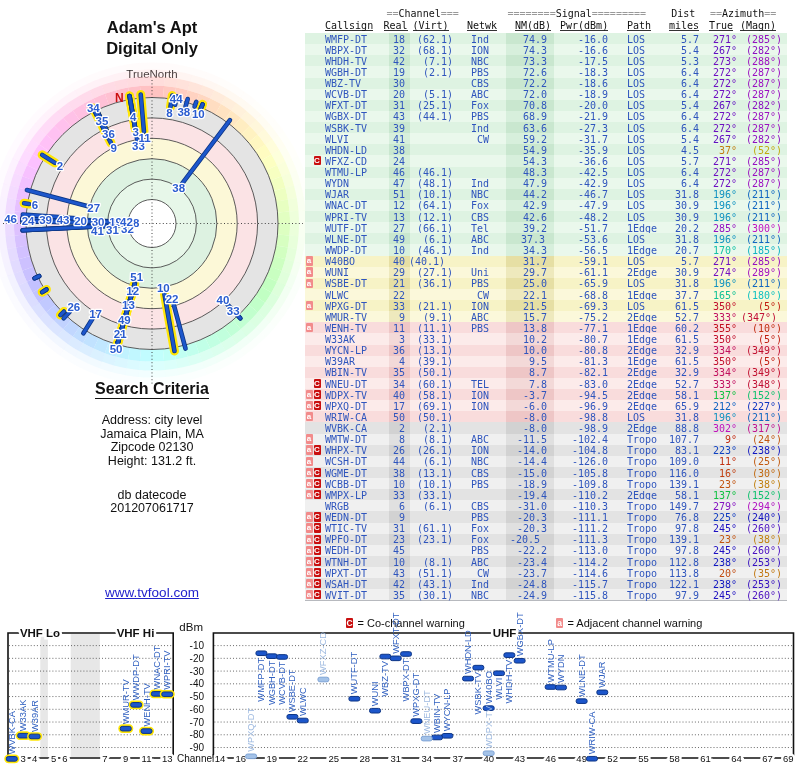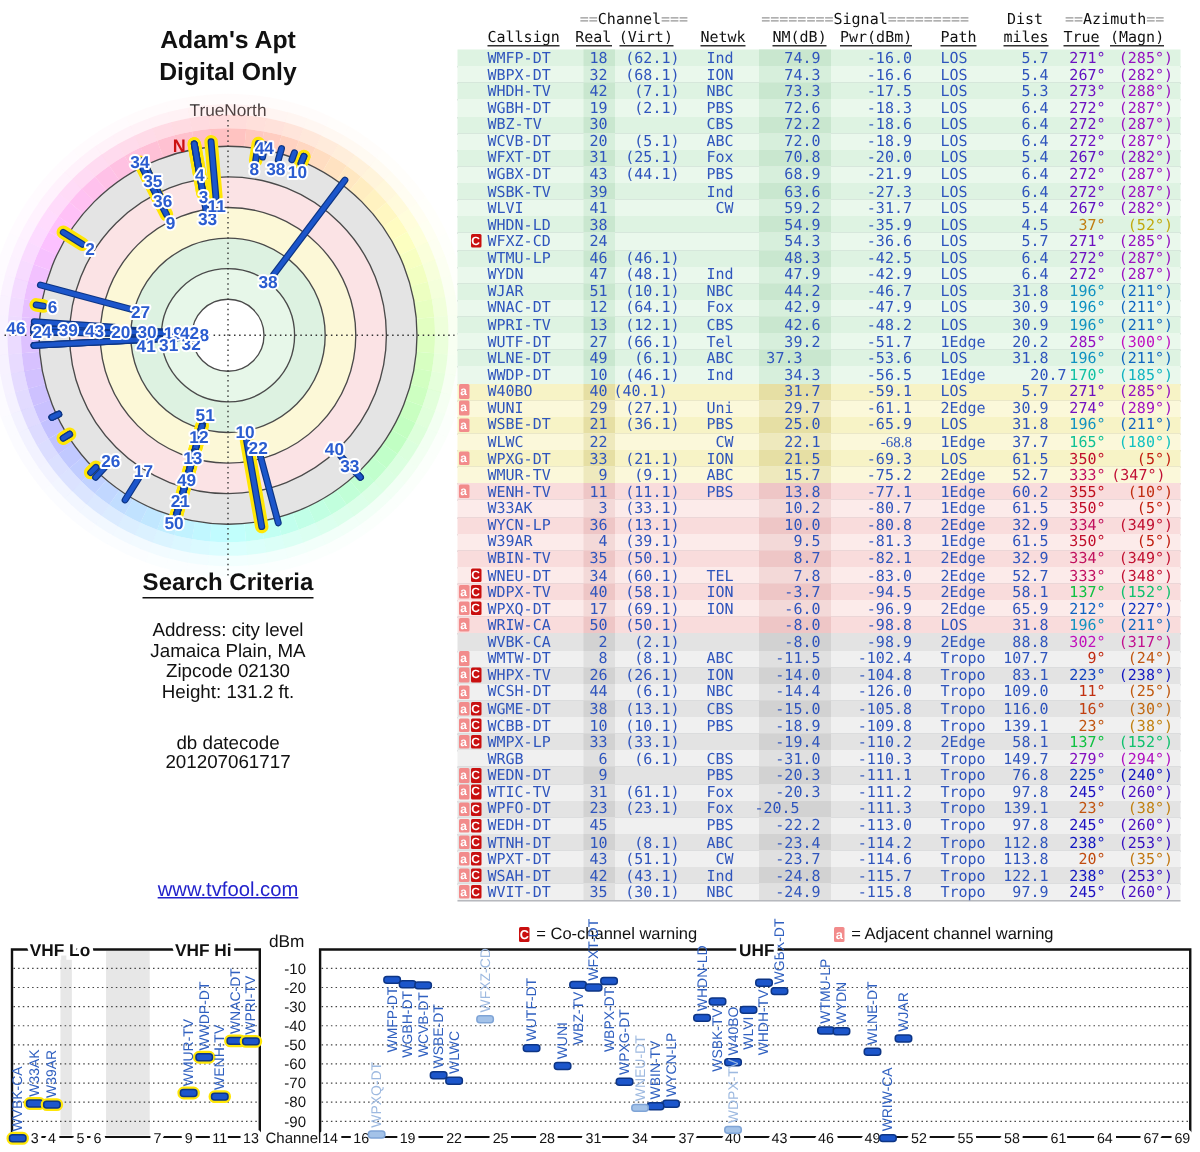--- a/index.html
+++ b/index.html
@@ -769,38 +769,38 @@
         <span class="cell" style="left: 390px; width: 42px; text-align: right; color: rgb(149, 16, 193);">285°</span>
         <span class="cell" style="left: 429px; width: 48px; text-align: right; color: rgb(193, 16, 193);">(300°)</span>
       </div>
       <div class="rowline" style="top: 233.286px; background: rgb(222, 243, 226); border-bottom: 1px solid rgba(125, 130, 140, 0.5);">
         <span class="band" style="left: 84px; width: 20.5px; background: rgb(201, 231, 207);"></span>
         <span class="band" style="left: 201px; width: 48px; background: rgb(201, 231, 207);"></span>
         <span class="cell" style="left: 20px;">WLNE-DT</span>
         <span class="cell" style="left: 64px; width: 36px; text-align: right;">49</span>
         <span class="cell" style="left: 104px; width: 44px; text-align: right;">(6.1)</span>
         <span class="cell" style="left: 144px; width: 40px; text-align: right;">ABC</span>
-        <span class="cell" style="left: 186px; width: 44px; text-align: right;">37.3</span>
+        <span class="cell" style="left: 196px; width: 44px; text-align: right;">37.3</span>
         <span class="cell" style="left: 259px; width: 44px; text-align: right;">-53.6</span>
         <span class="cell" style="left: 322px;">LOS</span>
         <span class="cell" style="left: 350px; width: 44px; text-align: right;">31.8</span>
         <span class="cell" style="left: 390px; width: 42px; text-align: right; color: rgb(16, 146, 193);">196°</span>
         <span class="cell" style="left: 429px; width: 48px; text-align: right; color: rgb(16, 102, 193);">(211°)</span>
       </div>
       <div class="rowline" style="top: 244.413px; background: rgb(234, 248, 236); border-bottom: 1px solid rgba(125, 130, 140, 0.5);">
         <span class="band" style="left: 84px; width: 20.5px; background: rgb(215, 239, 220);"></span>
         <span class="band" style="left: 201px; width: 48px; background: rgb(215, 239, 220);"></span>
         <span class="cell" style="left: 20px;">WWDP-DT</span>
         <span class="cell" style="left: 64px; width: 36px; text-align: right;">10</span>
         <span class="cell" style="left: 104px; width: 44px; text-align: right;">(46.1)</span>
         <span class="cell" style="left: 144px; width: 40px; text-align: right;">Ind</span>
         <span class="cell" style="left: 198px; width: 44px; text-align: right;">34.3</span>
         <span class="cell" style="left: 259px; width: 44px; text-align: right;">-56.5</span>
         <span class="cell" style="left: 322px;">1Edge</span>
-        <span class="cell" style="left: 362px; width: 44px; text-align: right;">20.7</span>
+        <span class="cell" style="left: 350px; width: 44px; text-align: right;">20.7</span>
         <span class="cell" style="left: 390px; width: 42px; text-align: right; color: rgb(16, 193, 164);">170°</span>
         <span class="cell" style="left: 429px; width: 48px; text-align: right; color: rgb(16, 179, 193);">(185°)</span>
       </div>
       <div class="rowline" style="top: 255.54px; background: rgb(247, 243, 198); border-bottom: 1px solid rgba(125, 130, 140, 0.5);">
         <span class="band" style="left: 84px; width: 20.5px; background: rgb(230, 223, 164);"></span>
         <span class="band" style="left: 201px; width: 48px; background: rgb(230, 223, 164);"></span>
         <span class="mk" style="left: 0.5px; background: rgb(242, 139, 139);">a</span>
         <span class="cell" style="left: 20px;">W40BO</span>
         <span class="cell" style="left: 64px; width: 36px; text-align: right;">40</span>
         <span class="cell" style="left: 104px; width: 44px; text-align: left;">(40.1)</span>
@@ -841,21 +841,21 @@
         <span class="cell" style="left: 390px; width: 42px; text-align: right; color: rgb(16, 146, 193);">196°</span>
         <span class="cell" style="left: 429px; width: 48px; text-align: right; color: rgb(16, 102, 193);">(211°)</span>
       </div>
       <div class="rowline" style="top: 288.921px; background: rgb(251, 248, 218); border-bottom: 1px solid rgba(125, 130, 140, 0.5);">
         <span class="band" style="left: 84px; width: 20.5px; background: rgb(238, 233, 189);"></span>
         <span class="band" style="left: 201px; width: 48px; background: rgb(238, 233, 189);"></span>
         <span class="cell" style="left: 20px;">WLWC</span>
         <span class="cell" style="left: 64px; width: 36px; text-align: right;">22</span>
         <span class="cell" style="left: 144px; width: 40px; text-align: right;">CW</span>
         <span class="cell" style="left: 198px; width: 44px; text-align: right;">22.1</span>
-        <span class="cell" style="left: 259px; width: 44px; text-align: right; font-family: Liberation Serif, serif;">-68.8</span>
+        <span class="cell" style="left: 259px; width: 44px; text-align: right;">-68.8</span>
         <span class="cell" style="left: 322px;">1Edge</span>
         <span class="cell" style="left: 350px; width: 44px; text-align: right;">37.7</span>
         <span class="cell" style="left: 390px; width: 42px; text-align: right; color: rgb(16, 193, 149);">165°</span>
         <span class="cell" style="left: 429px; width: 48px; text-align: right; color: rgb(16, 193, 193);">(180°)</span>
       </div>
       <div class="rowline" style="top: 300.048px; background: rgb(247, 243, 198); border-bottom: 1px solid rgba(125, 130, 140, 0.5);">
         <span class="band" style="left: 84px; width: 20.5px; background: rgb(230, 223, 164);"></span>
         <span class="band" style="left: 201px; width: 48px; background: rgb(230, 223, 164);"></span>
         <span class="mk" style="left: 0.5px; background: rgb(242, 139, 139);">a</span>
         <span class="cell" style="left: 20px;">WPXG-DT</span>
@@ -1164,21 +1164,21 @@
       </div>
       <div class="rowline" style="top: 533.715px; background: rgb(227, 227, 227); border-bottom: 1px solid rgba(125, 130, 140, 0.5);">
         <span class="band" style="left: 84px; width: 20.5px; background: rgb(210, 210, 210);"></span>
         <span class="band" style="left: 201px; width: 48px; background: rgb(210, 210, 210);"></span>
         <span class="mk" style="left: 0.5px; background: rgb(242, 139, 139);">a</span>
         <span class="mk" style="left: 8.5px; background: rgb(201, 15, 15);">C</span>
         <span class="cell" style="left: 20px;">WPFO-DT</span>
         <span class="cell" style="left: 64px; width: 36px; text-align: right;">23</span>
         <span class="cell" style="left: 104px; width: 44px; text-align: right;">(23.1)</span>
         <span class="cell" style="left: 144px; width: 40px; text-align: right;">Fox</span>
-        <span class="cell" style="left: 198px; width: 44px; text-align: left;">-20.5</span>
+        <span class="cell" style="left: 198px; width: 44px; text-align: center;">-20.5</span>
         <span class="cell" style="left: 259px; width: 44px; text-align: right;">-111.3</span>
         <span class="cell" style="left: 322px;">Tropo</span>
         <span class="cell" style="left: 350px; width: 44px; text-align: right;">139.1</span>
         <span class="cell" style="left: 390px; width: 42px; text-align: right; color: rgb(193, 84, 16);">23°</span>
         <span class="cell" style="left: 429px; width: 48px; text-align: right; color: rgb(193, 128, 16);">(38°)</span>
       </div>
       <div class="rowline" style="top: 544.842px; background: rgb(240, 240, 240); border-bottom: 1px solid rgba(125, 130, 140, 0.5);">
         <span class="band" style="left: 84px; width: 20.5px; background: rgb(224, 224, 224);"></span>
         <span class="band" style="left: 201px; width: 48px; background: rgb(224, 224, 224);"></span>
         <span class="mk" style="left: 0.5px; background: rgb(242, 139, 139);">a</span>

